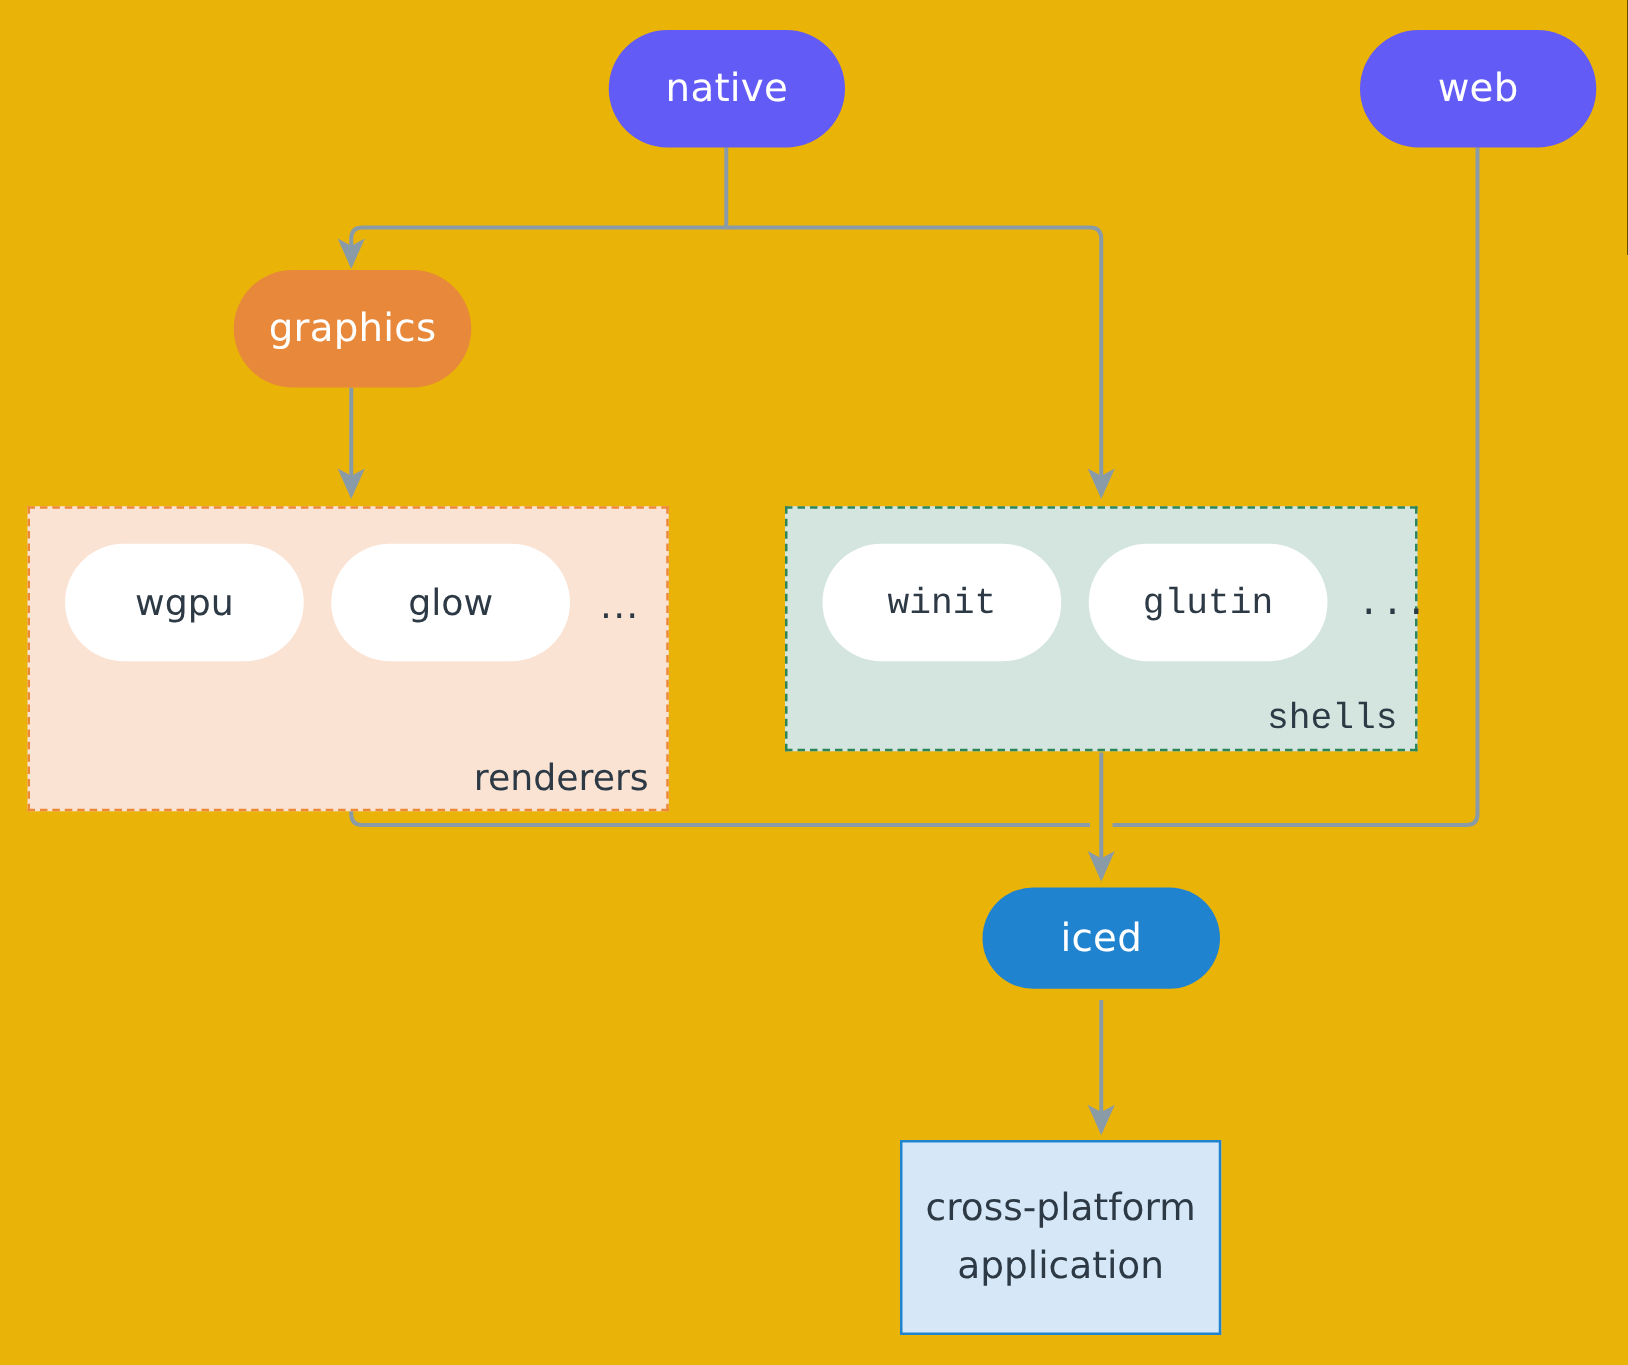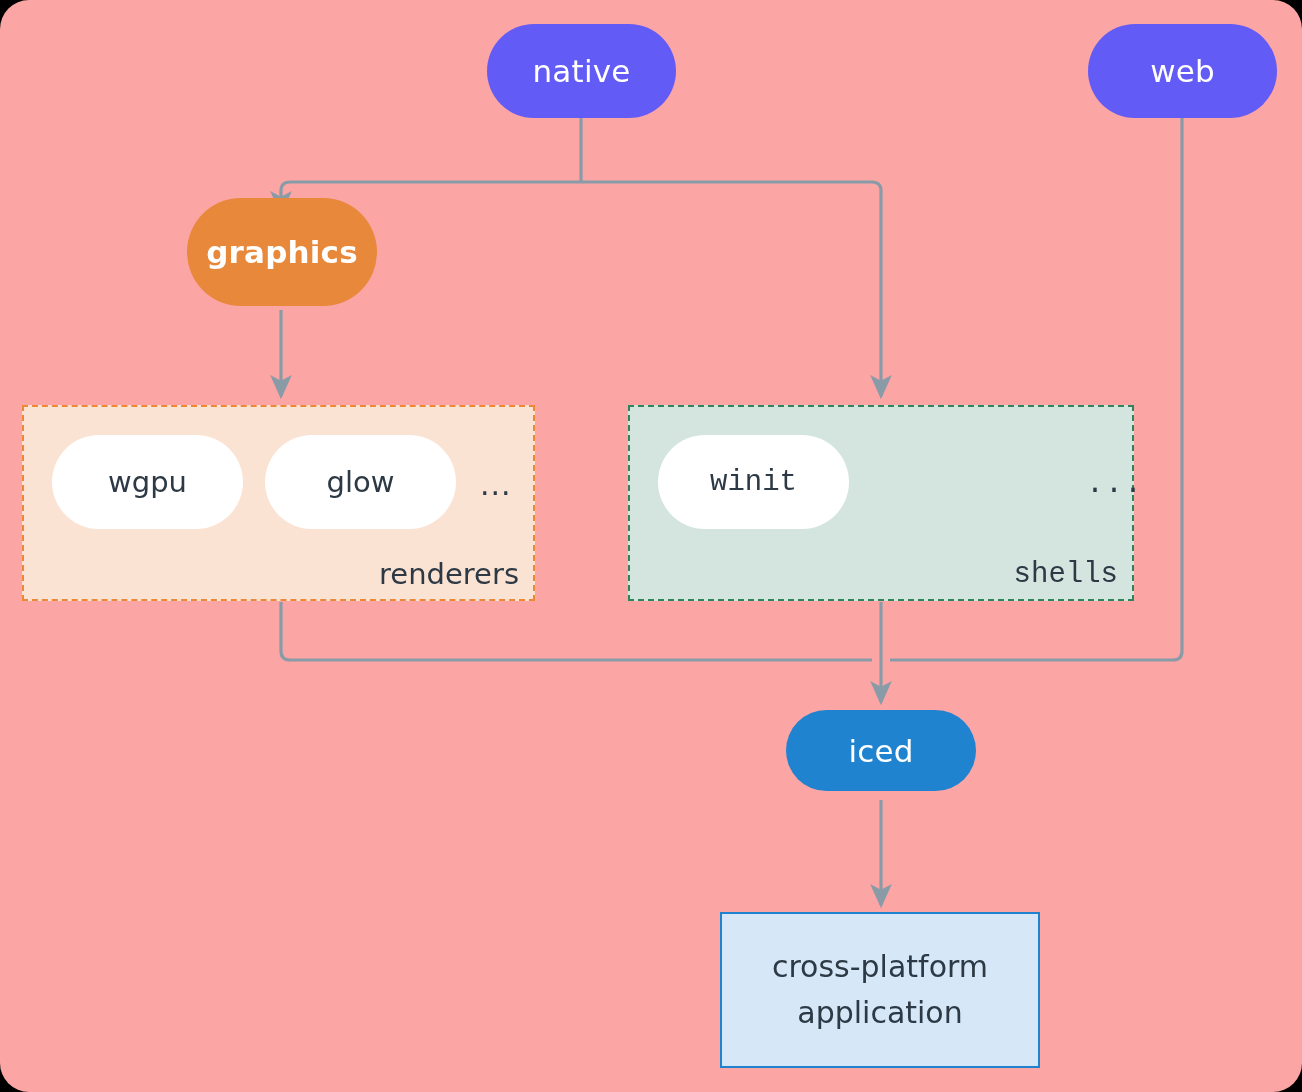--- a/index.html
+++ b/index.html
@@ -8,23 +8,22 @@
     padding: 0;
     background: #000000;
   }
   body {
     font-family: "DejaVu Sans", "Liberation Sans", sans-serif;
   }
   #diagram-root {
     position: relative;
     width: 1302px;
     height: 1092px;
-    background: #fca5a5;
+    background: #eab308;
     overflow: hidden;
-    border-radius: 29px;
   }
   #edge-layer {
     position: absolute;
     left: 0;
     top: 0;
     width: 1302px;
     height: 1092px;
     pointer-events: none;
   }
   .node {
@@ -134,45 +133,48 @@
   </svg>
 
   <div class="node pill node-native" style="left:487px; top:24px; width:189px; height:94px;">
     <span>native</span>
   </div>
 
   <div class="node pill node-web" style="left:1088px; top:24px; width:189px; height:94px;align-items:center;">
     <span>web</span>
   </div>
 
-  <div class="node pill node-graphics" style="left:187px; top:198px; width:190px; height:108px;font-weight:bold;">
+  <div class="node pill node-graphics" style="left:187px; top:216px; width:190px; height:94px;">
     <span>graphics</span>
   </div>
 
-  <div class="cluster cluster-renderers" style="left:22px; top:405px; width:513px; height:196px;">
+  <div class="cluster cluster-renderers" style="left:22px; top:405px; width:513px; height:244px;">
     <div class="leaf" style="left:28px; top:28px; width:191px; height:94px;">
       <span>wgpu</span>
     </div>
     <div class="leaf" style="left:241px; top:28px; width:191px; height:94px;text-align:center;">
       <span>glow</span>
     </div>
     <div class="ellipsis" style="left:456px; top:60px;">...</div>
     <div class="cluster-label">renderers</div>
   </div>
 
   <div class="cluster cluster-shells" style="left:628px; top:405px; width:506px; height:196px;">
     <div class="leaf" style="left:28px; top:28px; width:191px; height:94px;">
       <span>winit</span>
     </div>
+    <div class="leaf" style="left:241px; top:28px; width:191px; height:94px;">
+      <span>glutin</span>
+    </div>
     <div class="ellipsis" style="left:456px; top:60px;">...</div>
     <div class="cluster-label">shells</div>
   </div>
 
   <div class="node pill node-iced" style="left:786px; top:710px; width:190px; height:81px;">
     <span>iced</span>
   </div>
 
-  <div class="node rect-node" style="left:720px; top:912px; width:320px; height:156px;">
+  <div class="node rect-node" style="left:720px; top:912px; width:257px; height:156px;">
     <span>cross-platform</span>
     <span>application</span>
   </div>
 
 </div>
 
 </body></html>

